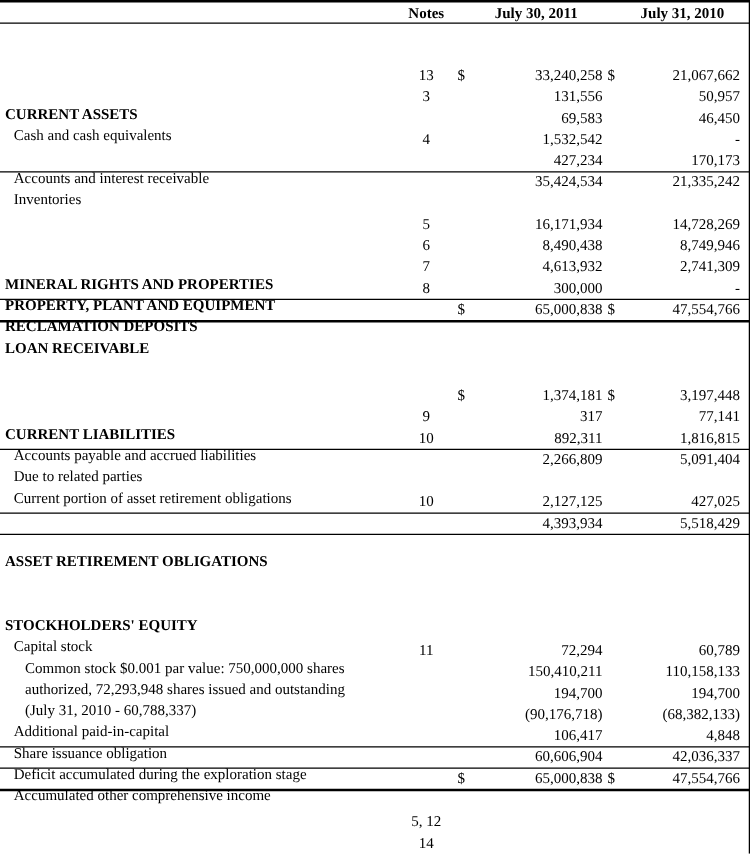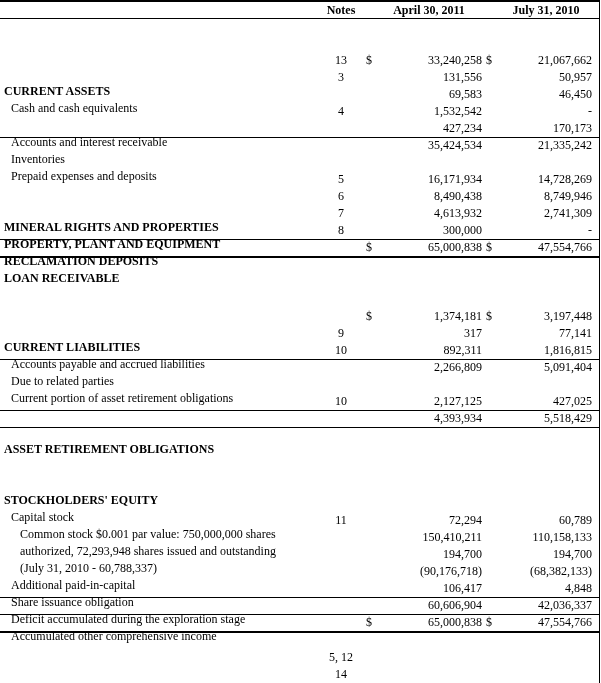--- a/index.html
+++ b/index.html
@@ -25,21 +25,21 @@
     .thin { height: 1px; }
     .thick { height: 2px; }
   </style>
 </head>
 <body>
 
 <div class="frame"></div>
 
 <div class="row hdr" style="top:2px">
   <span class="h-notes">Notes</span>
-  <span class="h-c1">April 30, 2011</span>
+  <span class="h-c1">July 30, 2011</span>
   <span class="h-c2">July 31, 2010</span>
 </div>
 <div class="rule thin" style="top:18px"></div>
 
 <div class="row" style="top:35px">
   <span class="lbl b">CURRENT ASSETS</span>
 </div>
 
 <div class="row" style="top:52px">
   <span class="lbl i1">Cash and cash equivalents</span>
@@ -60,21 +60,20 @@
   <span class="v1">69,583</span>
   <span class="v2">46,450</span>
 </div>
 <div class="row" style="top:103px">
   <span class="lbl i1">Inventories</span>
   <span class="note">4</span>
   <span class="v1">1,532,542</span>
   <span class="v2">-</span>
 </div>
 <div class="row" style="top:120px">
-  <span class="lbl i1">Prepaid expenses and deposits</span>
   <span class="note"></span>
   <span class="v1">427,234</span>
   <span class="v2">170,173</span>
 </div>
 <div class="rule thin" style="top:137px"></div>
 <div class="row" style="top:137px">
   <span class="v1">35,424,534</span>
   <span class="v2">21,335,242</span>
 </div>
 

